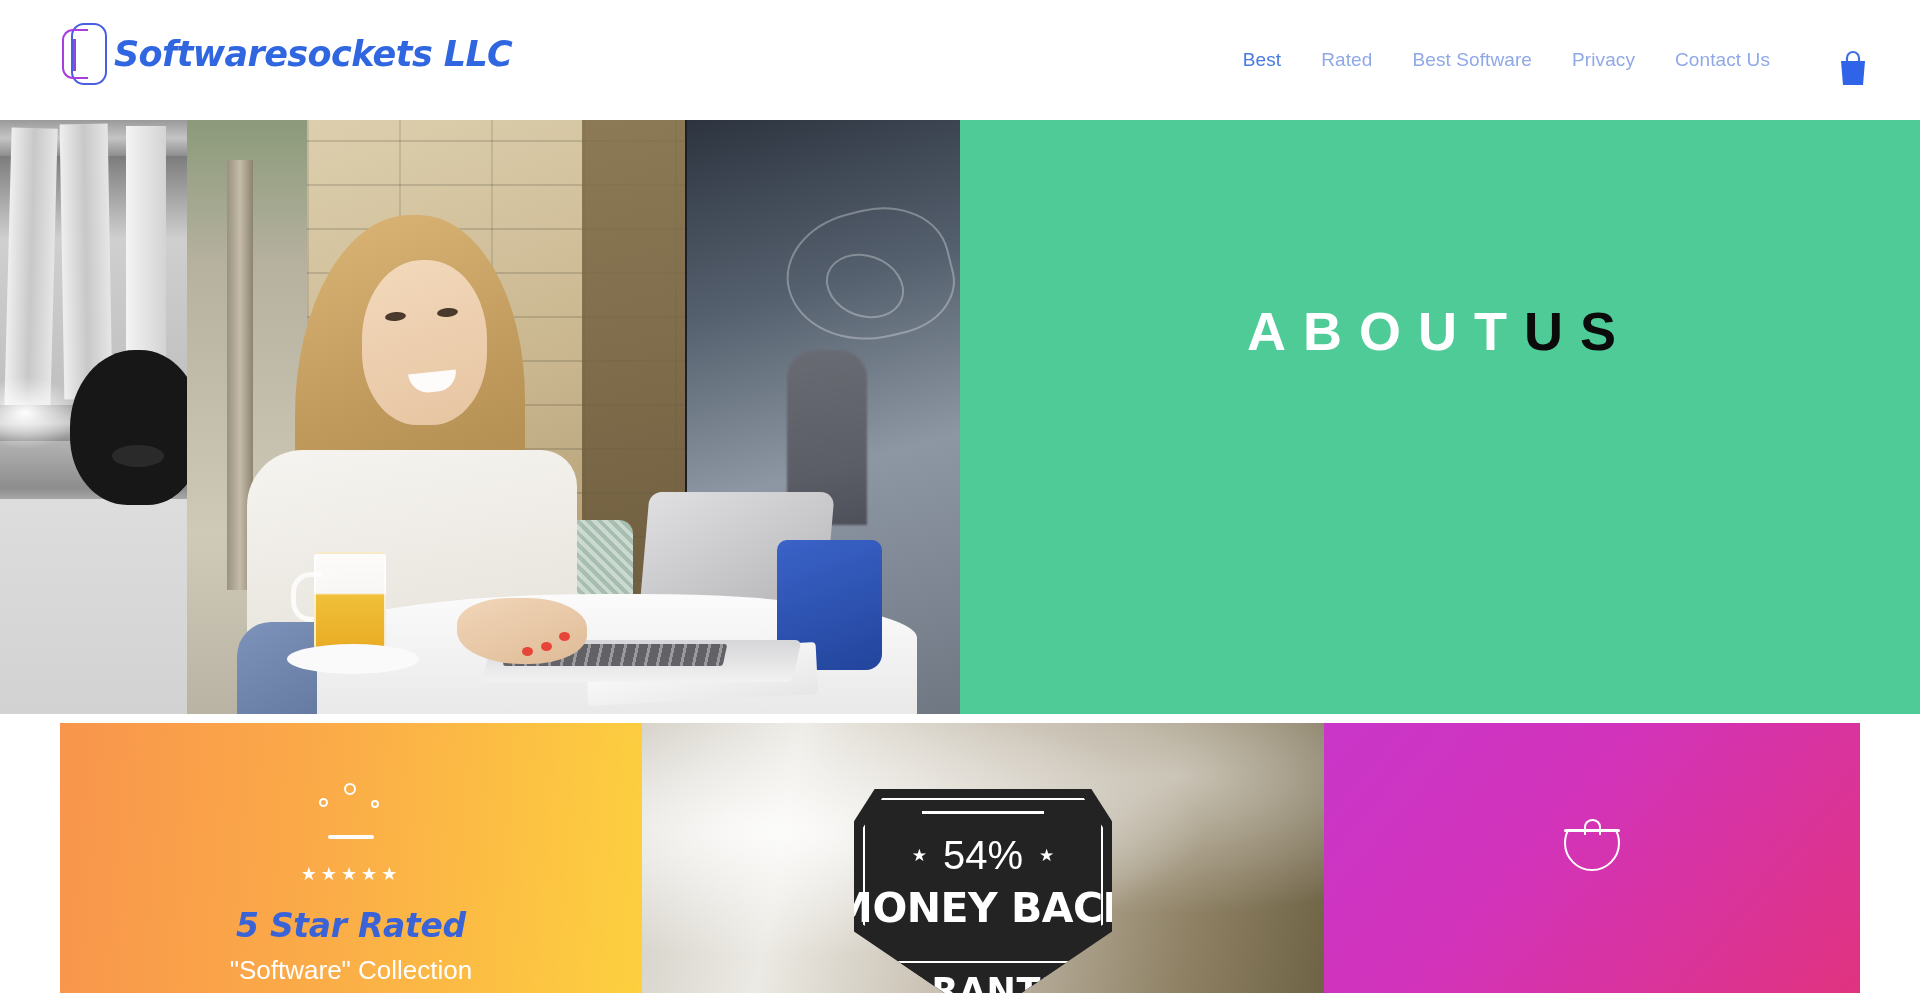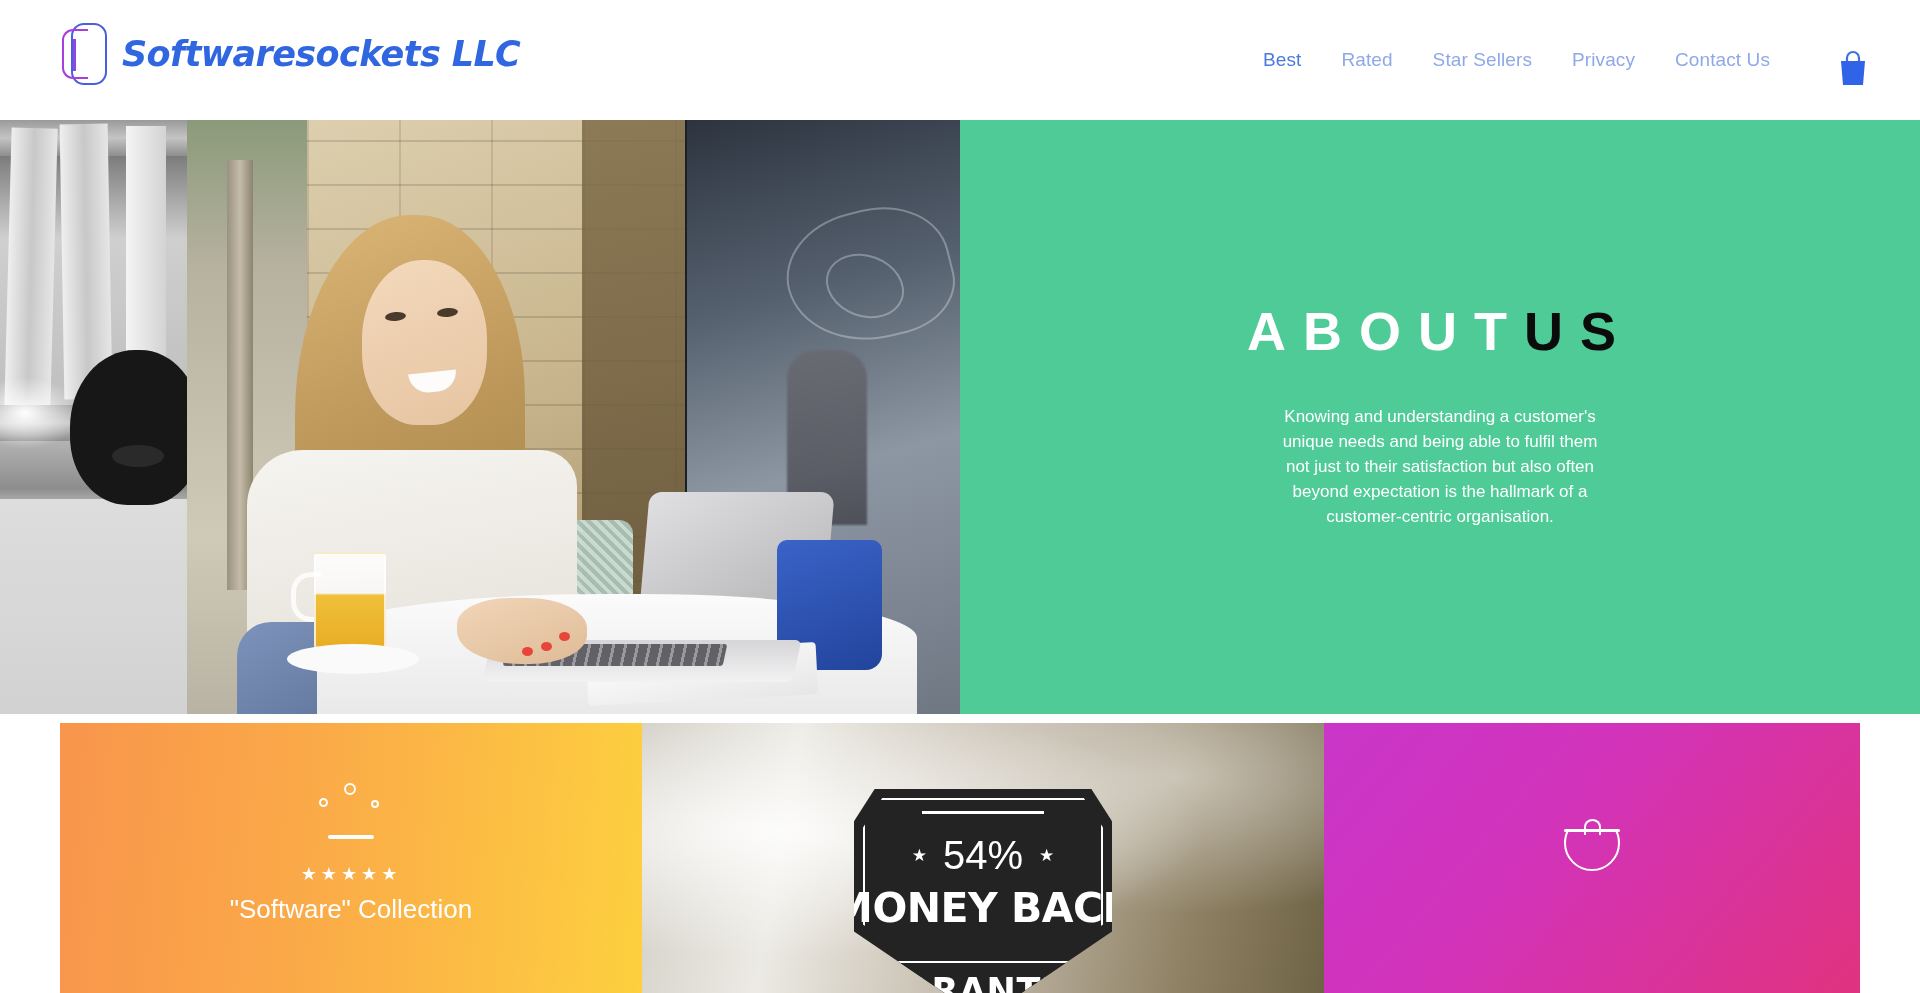--- a/index.html
+++ b/index.html
@@ -40,21 +40,21 @@
   }
   .logo-mark .br-bar {
     position: absolute; left: 11px; top: 18px;
     width: 2.6px; height: 32px;
     background: #8f45e0;
   }
   .logo-text {
     font-family: "DejaVu Sans", sans-serif;
     font-size: 35px; font-weight: 700; font-style: italic;
     color: #3066e0; letter-spacing: -0.6px;
-    margin-left: 14px; white-space: nowrap;
+    margin-left: 6px; white-space: nowrap;
   }
 
   .nav {
     position: absolute; right: 130px; top: 0;
     height: 120px; display: flex; align-items: center; gap: 0;
   }
   .nav-item {
     font-size: 19px; color: #8fa8e8; letter-spacing: 0.1px;
     padding: 0 20px; cursor: pointer; white-space: nowrap;
     font-family: "Liberation Sans", sans-serif;
@@ -384,21 +384,21 @@
       <div class="br-outer"></div>
       <div class="br-inner"></div>
       <div class="br-bar"></div>
     </div>
     <div class="logo-text">Softwaresockets LLC</div>
   </div>
 
   <div class="nav">
     <div class="nav-item active">Best</div>
     <div class="nav-item">Rated</div>
-    <div class="nav-item">Star Sellers</div>
+    <div class="nav-item">Best Software</div>
     <div class="nav-item">Privacy</div>
     <div class="nav-item">Contact Us</div>
   </div>
 
   <div class="cart-btn">
     <svg width="34" height="36" viewBox="0 0 34 36">
       <path d="M11 11 V8 a6 6 0 0 1 12 0 v3" fill="none" stroke="#3d6fe0" stroke-width="2.2"></path>
       <path d="M5 11 h24 l-2 24 H7 Z" fill="#2f63e8"></path>
     </svg>
   </div>
@@ -451,34 +451,34 @@
     <div class="hp-nail hp-n3"></div>
     <div class="hp-mughandle"></div>
     <div class="hp-mug"></div>
     <div class="hp-saucer"></div>
   </div>
 
   <div class="about">
     <div class="about-title">
       <span class="w1">ABOUT</span><span class="w2">US</span>
     </div>
-    <div class="about-body">Knowing and understanding a customer's unique needs and being able to fulfil them not just to their satisfaction but also often beyond expectation is the hallmark of a customer-centric organisation.</div>
   </div>
 </div>
 
 <div class="cards">
 
   <div class="card card-rated">
     <div class="dots-icon">
       <i class="d1"></i>
         <i class="d2"></i>
         <i class="d3"></i>
     </div>
     <div class="dash-icon"></div>
     <div class="stars">★★★★★</div>
+    <div class="rated-title">5 Star Rated</div>
     <div class="rated-sub">"Software" Collection</div>
   </div>
 
   <div class="card card-badge">
     <div class="blurmask"></div>
     <div class="badge">
       <div class="inner-line"></div>
       <div class="topdash"></div>
       <div class="badge-pct">
         <span class="st">★</span>

